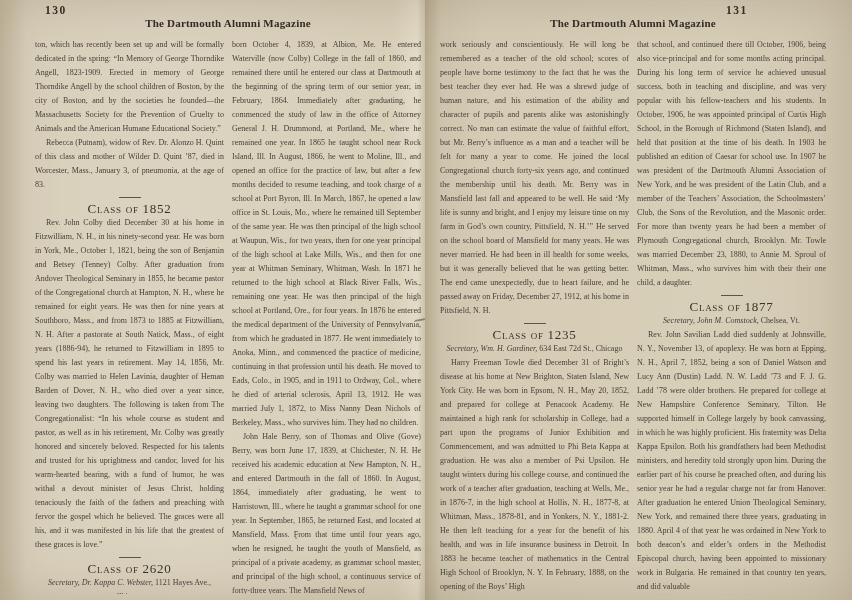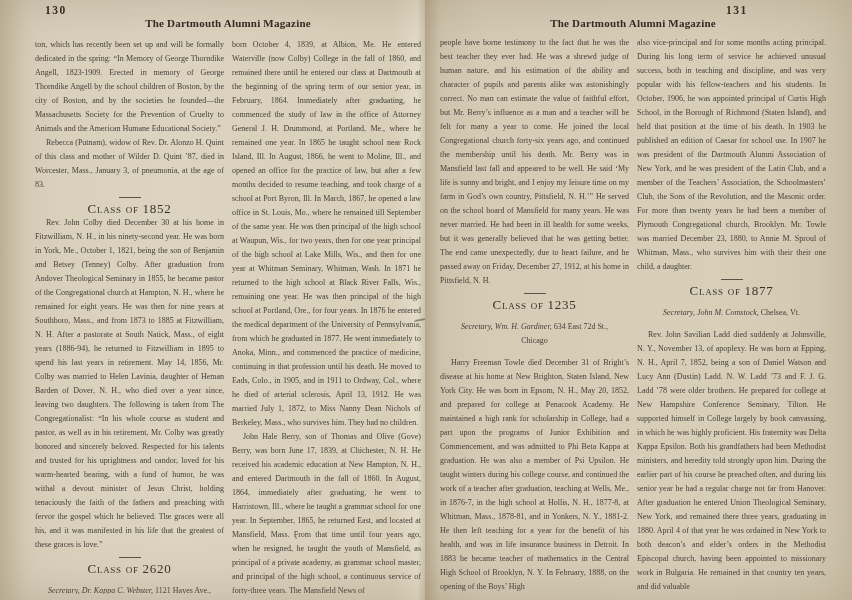--- a/index.html
+++ b/index.html
@@ -32,21 +32,21 @@
   .page-body { display:flex; gap:8px; margin-top:8px; height:556px; overflow:hidden; }
   .page-left  .page-body { margin-left:35px; margin-right:4px; }
   .page-right .page-body { margin-left:15px; margin-right:26px;align-items:flex-end; }
   .col { width:189px; flex:none; font-size:8px; line-height:14px; text-align:justify; }
   .para { margin:0; text-indent:11px; }
   .para.noindent { text-indent:0; }
   .class-heading {
     font-variant:small-caps; text-align:center; font-size:13px;
     letter-spacing:.7px; margin:1px 0 0 0; color:#38332a; text-indent:0;
   }
-  .secretary { margin:8px; text-align:center; text-indent:0; }
+  .secretary { margin:0; text-align:center; text-indent:0; }
   .divider { width:22px; height:0; border-top:1px solid #5a544a; margin:5px auto 4px auto; }
   .scan-dash {
     position:absolute; left:415px; top:319px; width:10px; height:2px;
     background:rgba(75,65,48,.55); transform:rotate(-10deg);
   }
   .scan-speck {
     position:absolute; left:295px; top:537px; width:2px; height:2px;
     border-radius:50%; background:rgba(75,65,48,.45);
   }
 </style>

